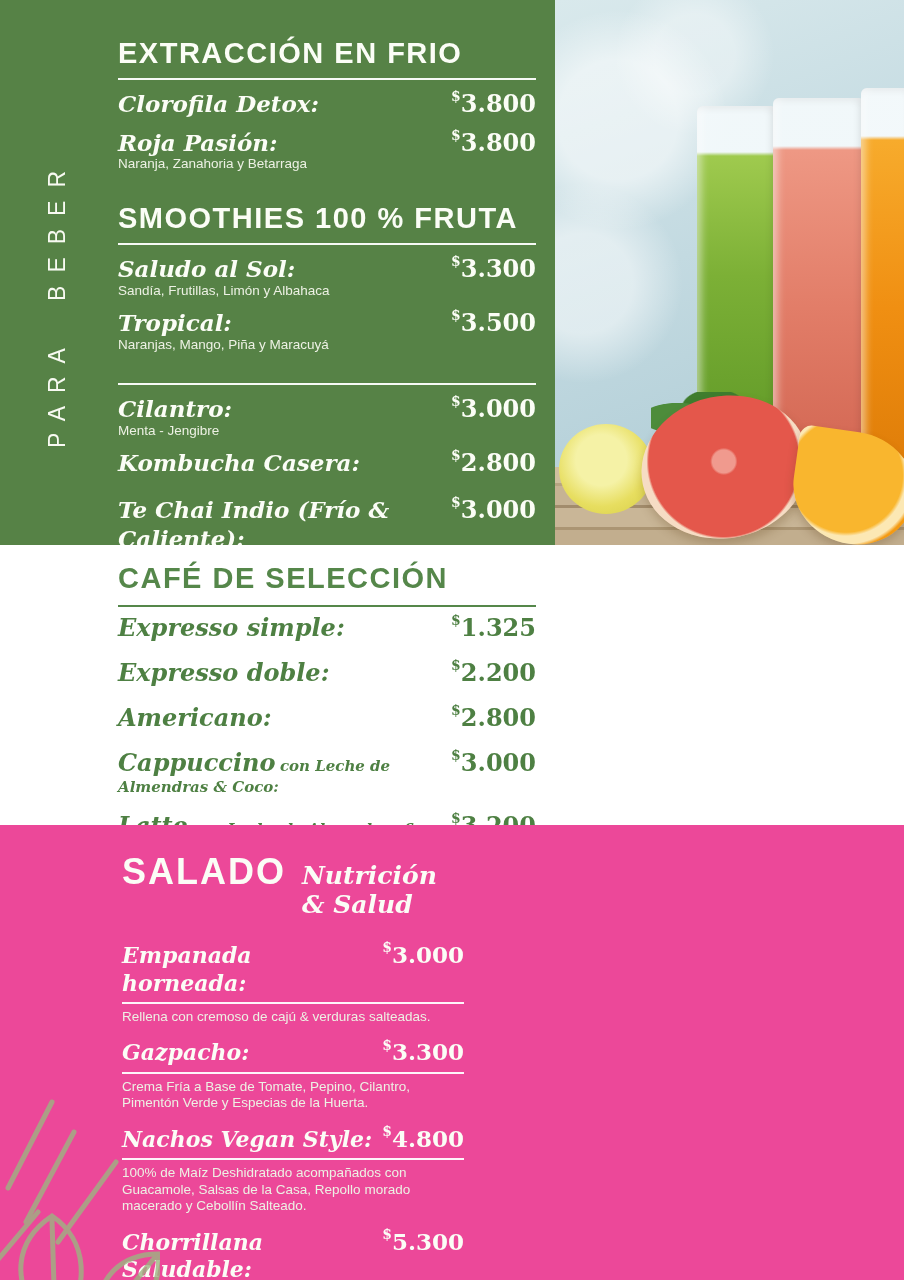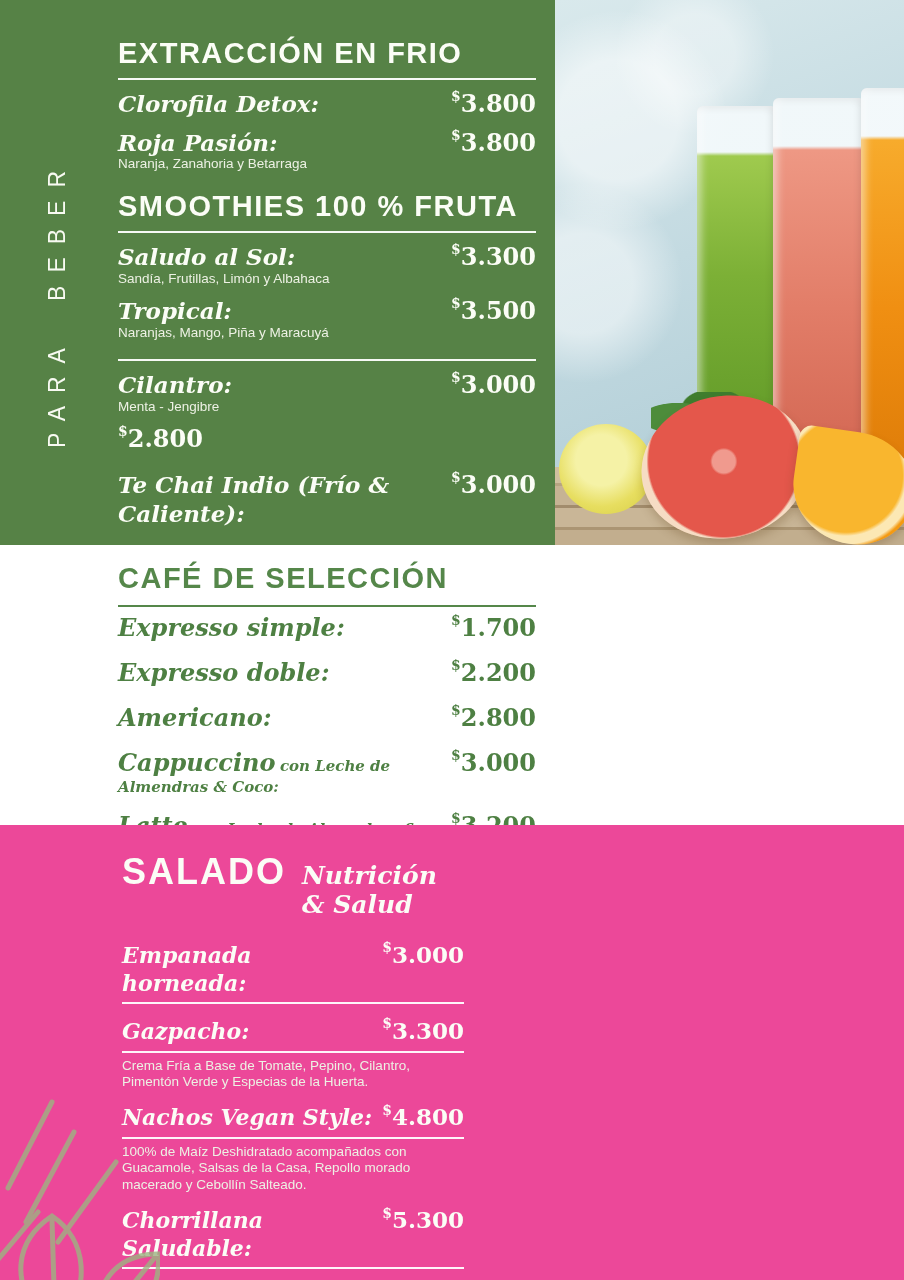--- a/index.html
+++ b/index.html
@@ -23,21 +23,21 @@
   .hrule{height:2px;background:rgba(255,255,255,.95);margin:8px 0 9px;}
   .row{display:flex;justify-content:space-between;align-items:baseline;}
   .iname{font-family:"DejaVu Serif",serif;font-style:italic;font-weight:700;font-size:23px;
          line-height:1.25;color:#fbfdf6;}
   .isuffix{font-family:"DejaVu Serif",serif;font-style:italic;font-weight:700;font-size:15px;color:#fbfdf6;}
   .price{font-family:"DejaVu Serif",serif;font-weight:700;font-size:24px;color:#fbfdf6;white-space:nowrap;}
   .price sup{font-size:14px;position:relative;top:-2px;font-weight:700;}
   .idesc{font-size:13.5px;line-height:1.22;color:#edf1e4;margin:-1px 0 0;}
   .bev-item{margin-bottom:9px;}
   .bev-item.nodesc{margin-bottom:17px;}
-  .gap-top{margin-top:18px;}
+  .gap-top{margin-top:30px;}
   
   .cafe-title{color:#55874a;}
   .cafe-rule{background:#55874a;height:2px;margin:10px 0 6px;}
   .cafe-item{margin-bottom:15px;}
   .cafe-item .iname{color:#4e8043;font-size:24px;}
   .cafe-item .isuffix{color:#4e8043;}
   .cafe-item .price{color:#4e8043;}
   
   .sal-head{display:flex;align-items:baseline;gap:16px;margin-bottom:22px;}
   .sal-title{margin:0;font-size:36px;font-weight:700;letter-spacing:2px;color:#fbfdf6;}
@@ -129,20 +129,21 @@
       <div class="bev-item">
         <div class="row">
           <span class="iname">Cilantro:</span>
           <span class="price"><sup>$</sup><span>3.000</span></span>
         </div>
         <div class="idesc">Menta - Jengibre</div>
       </div>
 
       <div class="bev-item nodesc">
         <div class="row">
+          <span class="iname">Kombucha Casera:</span>
           <span class="price"><sup>$</sup><span>2.800</span></span>
         </div>
       </div>
 
       <div class="bev-item nodesc">
         <div class="row">
           <span class="iname">Te Chai Indio (Frío &amp; Caliente):</span>
           <span class="price"><sup>$</sup><span>3.000</span></span>
         </div>
       </div>
@@ -163,21 +164,21 @@
   </section>
 
   <section class="sec sec-cafe">
     <div class="col col-cafe">
       <h2 class="htitle cafe-title">CAFÉ DE SELECCIÓN</h2>
       <div class="hrule cafe-rule"></div>
 
       <div class="cafe-item">
         <div class="row">
           <span class="iname">Expresso simple:</span>
-          <span class="price"><sup>$</sup><span>1.700</span></span>
+          <span class="price"><sup>$</sup><span>1.325</span></span>
         </div>
       </div>
       <div class="cafe-item">
         <div class="row">
           <span class="iname">Expresso doble:</span>
           <span class="price"><sup>$</sup><span>2.200</span></span>
         </div>
       </div>
       <div class="cafe-item">
         <div class="row">
@@ -206,20 +207,21 @@
       <div class="sal-head">
         <h2 class="sal-title">SALADO</h2>
         <span class="sal-sub">Nutrición &amp; Salud</span>
       </div>
 
       <div class="sal-item">
         <div class="row">
           <span class="iname">Empanada horneada:</span>
           <span class="price"><sup>$</sup><span>3.000</span></span>
         </div>
+        <div class="idesc">Rellena con cremoso de cajú &amp; verduras salteadas.</div>
       </div>
 
       <div class="sal-item">
         <div class="row">
           <span class="iname">Gazpacho:</span>
           <span class="price"><sup>$</sup><span>3.300</span></span>
         </div>
         <div class="idesc">Crema Fría a Base de Tomate, Pepino, Cilantro, Pimentón Verde y Especias de la Huerta.</div>
       </div>
 

